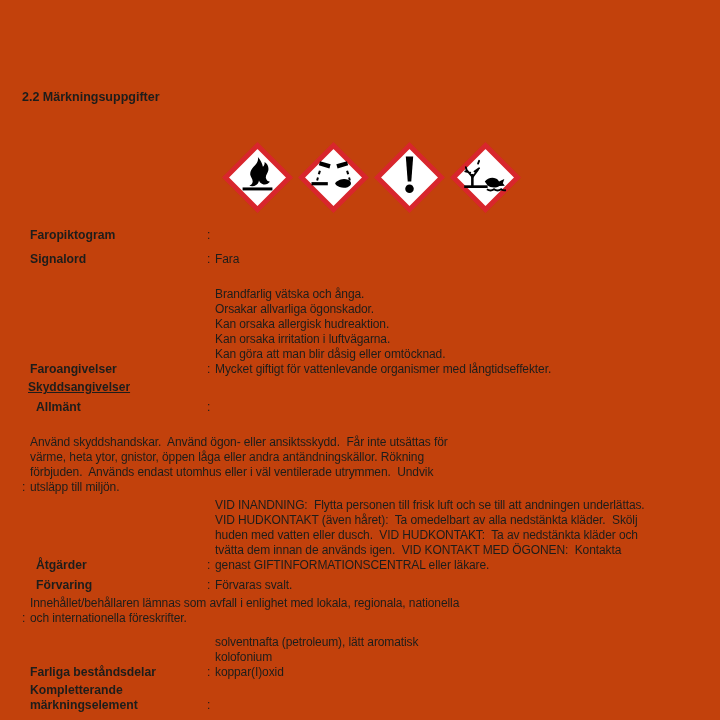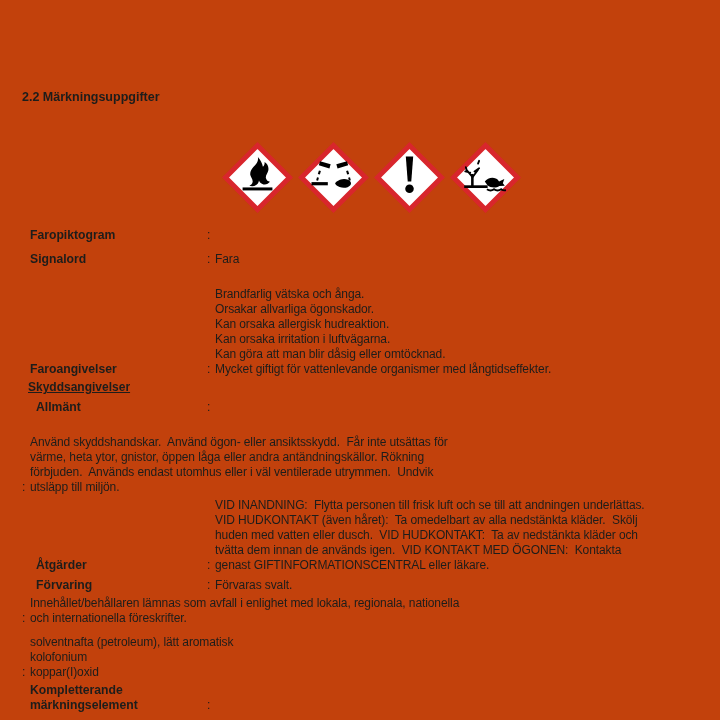--- a/index.html
+++ b/index.html
@@ -187,20 +187,21 @@
     <div class="value">Förvaras svalt.</div>
   </div>
 
   <div class="row mb9">
     <div class="colon">:</div>
     <div class="value">Innehållet/behållaren lämnas som avfall i enlighet med lokala, regionala, nationella
 och internationella föreskrifter.</div>
   </div>
 
   <div class="row mb3">
+    <div class="label lvl1">Farliga beståndsdelar</div>
     <div class="colon">:</div>
     <div class="value">solventnafta (petroleum), lätt aromatisk
 kolofonium
 koppar(I)oxid</div>
   </div>
 
   <div class="row">
     <div class="label lvl1">Kompletterande
 märkningselement</div>
     <div class="colon">:</div>

